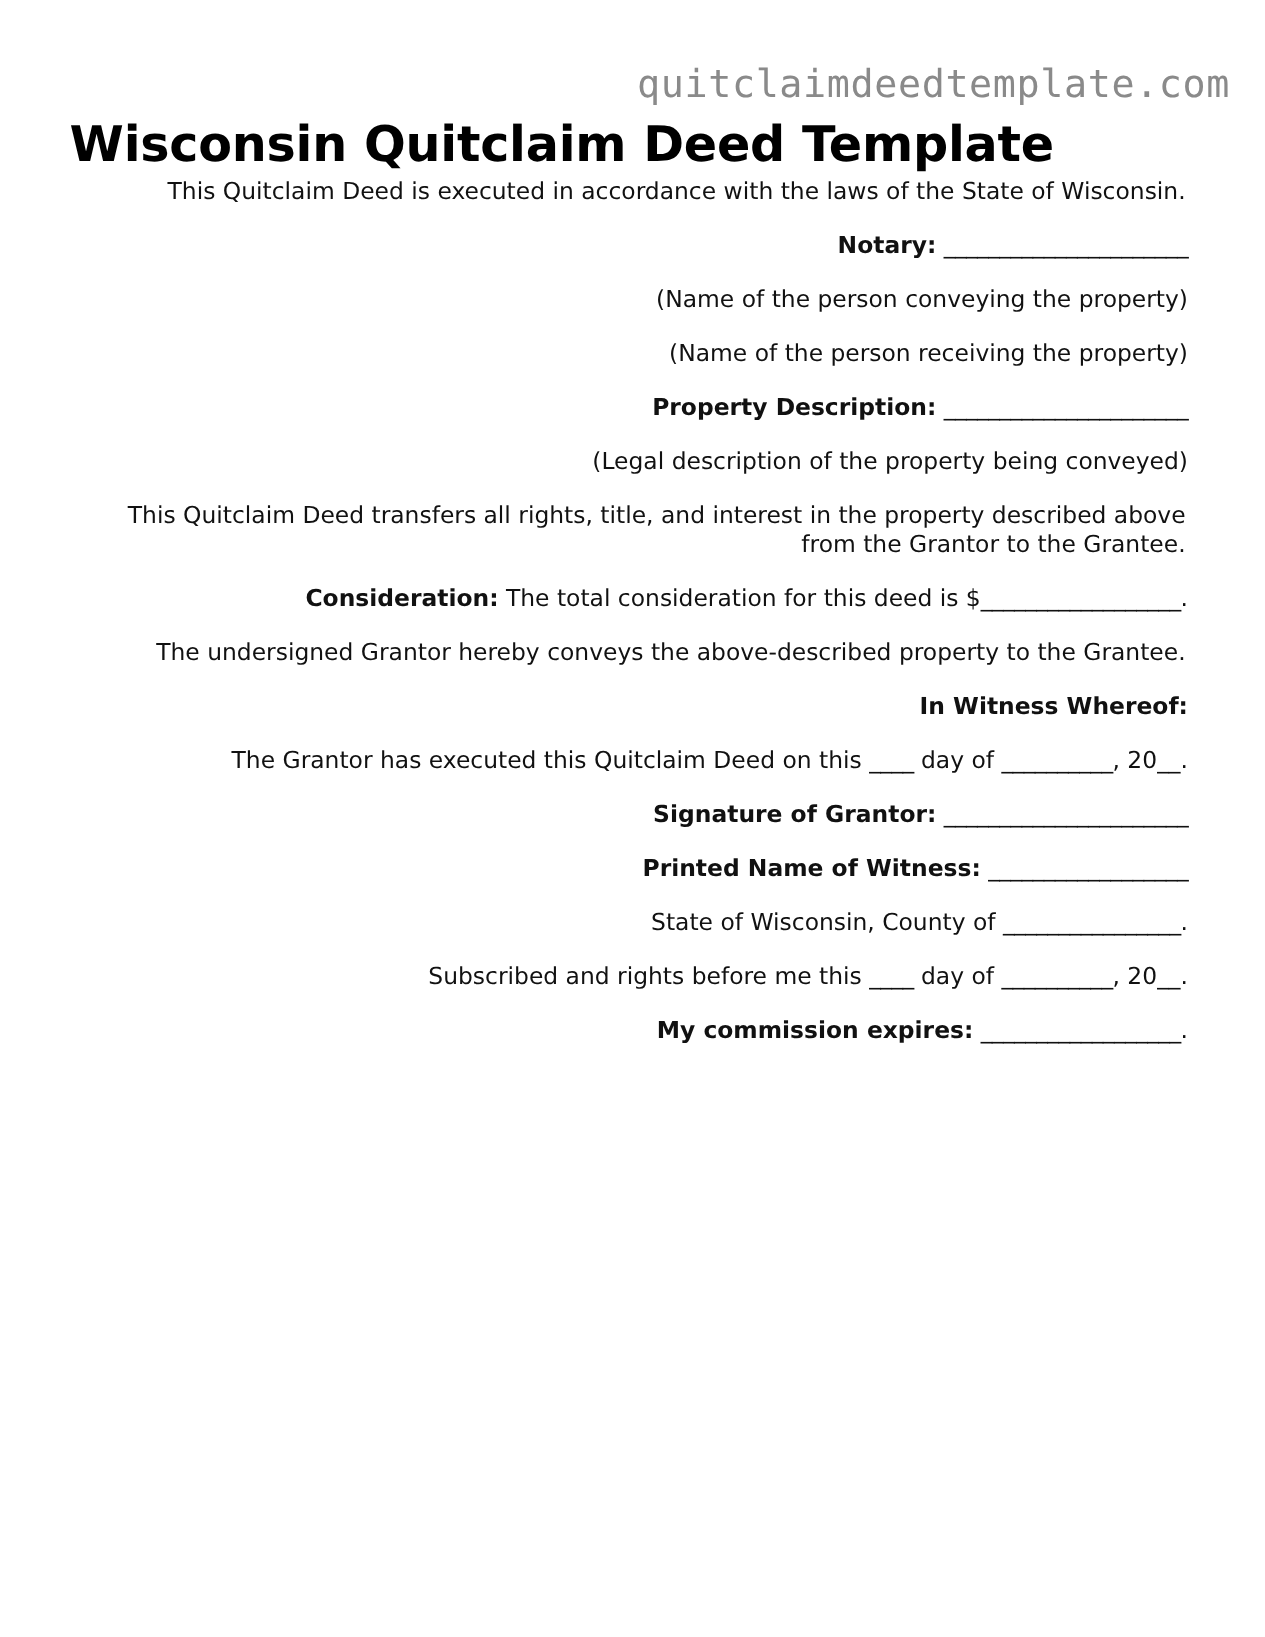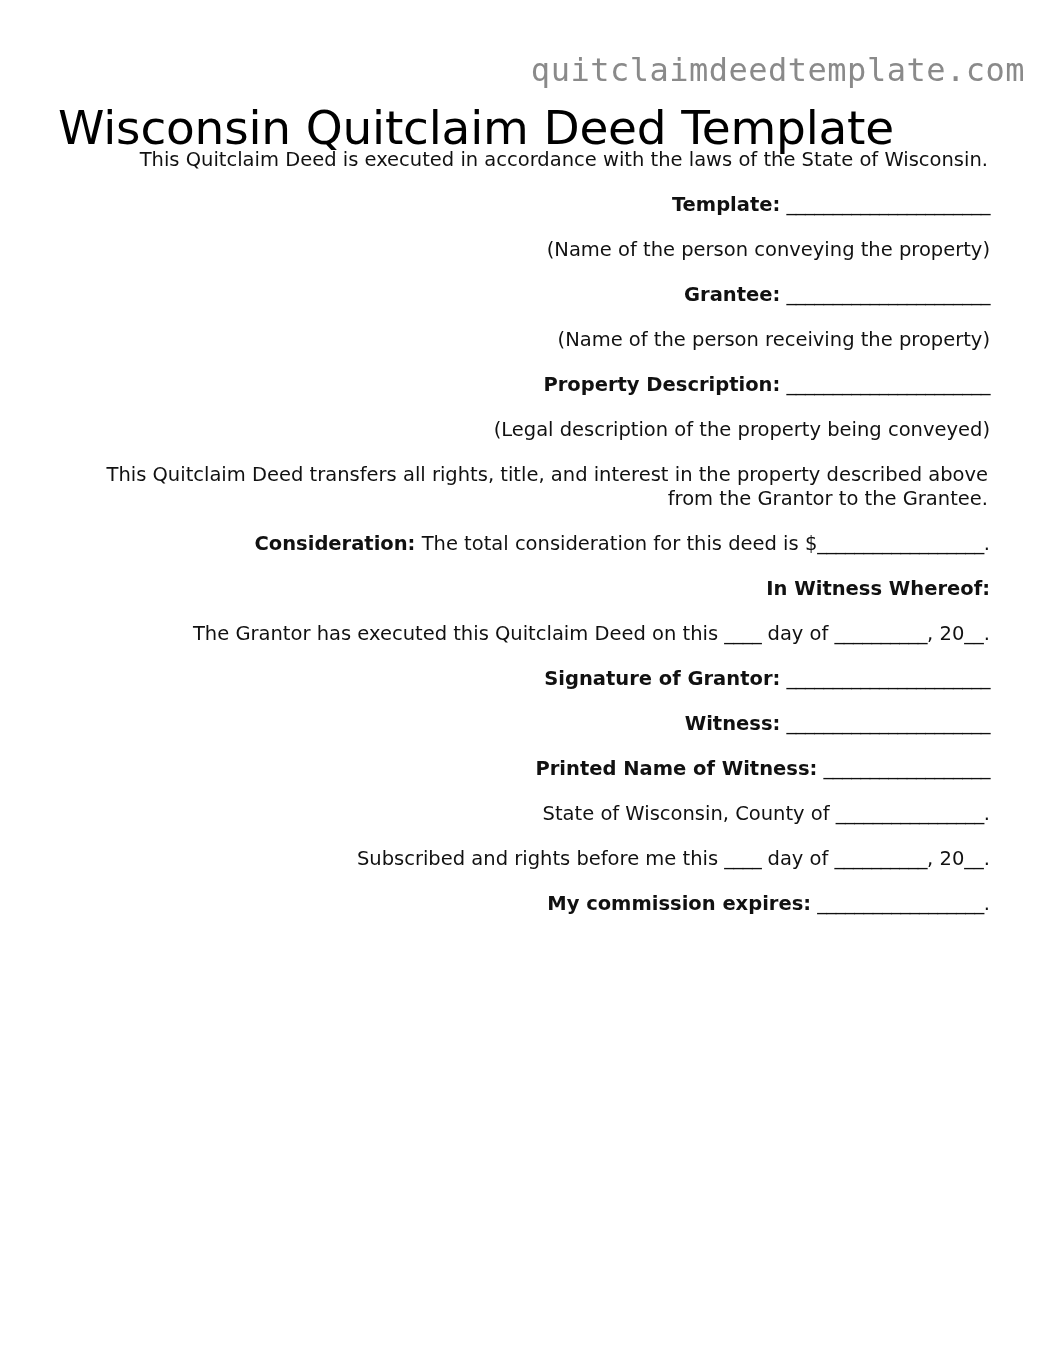--- a/index.html
+++ b/index.html
@@ -31,22 +31,22 @@
     letter-spacing: 0.5px;
     color: #8a8a8a;
     white-space: nowrap;
     line-height: 1;
     margin-top: 24px;
   }
   .doc-title {
     position: absolute;
     left: 58px;
     top: 70px;
-    font-size: 47px;
-    font-weight: normal;
+    font-size: 41px;
+    font-weight: bold;
     letter-spacing: -0.2px;
     line-height: 1.15;
     white-space: nowrap;
   }
   .body-block {
     position: absolute;
     left: 58px;
     top: 148px;
     width: 932px;
     text-align: right;
@@ -75,66 +75,59 @@
 
   <div class="watermark">quitclaimdeedtemplate.com</div>
 
   <h1 class="doc-title">Wisconsin Quitclaim Deed Template</h1>
 
   <div class="body-block">
 
     <p class="line wrap">This Quitclaim Deed is executed in accordance with the laws of the State of Wisconsin.</p>
 
     <p class="line">
-      <b>Template:</b>
+      <b>Notary:</b>
       <span class="blank">______________________</span>
     </p>
 
     <p class="line">(Name of the person conveying the property)</p>
 
-    <p class="line">
-      <b>Grantee:</b>
-      <span class="blank">______________________</span>
-    </p>
 
     <p class="line">(Name of the person receiving the property)</p>
 
     <p class="line">
       <b>Property Description:</b>
       <span class="blank">______________________</span>
     </p>
 
     <p class="line">(Legal description of the property being conveyed)</p>
 
     <p class="line wrap">This Quitclaim Deed transfers all rights, title, and interest in the property described above from the Grantor to the Grantee.</p>
 
     <p class="line">
       <b>Consideration:</b>
       <span>The total consideration for this deed is $</span><span class="blank">__________________</span><span>.</span>
     </p>
 
+    <p class="line wrap">The undersigned Grantor hereby conveys the above-described property to the Grantee.</p>
 
     <p class="line">
       <b>In Witness Whereof:</b>
     </p>
 
     <p class="line">
       <span>The Grantor has executed this Quitclaim Deed on this </span><span class="blank">____</span><span> day of </span><span class="blank">__________</span><span>, 20__.</span>
     </p>
 
     <p class="line">
       <b>Signature of Grantor:</b>
       <span class="blank">______________________</span>
     </p>
 
 
-    <p class="line">
-      <b>Witness:</b>
-      <span class="blank">______________________</span>
-    </p>
 
     <p class="line">
       <b>Printed Name of Witness:</b>
       <span class="blank">__________________</span>
     </p>
 
 
     <p class="line">
       <span>State of Wisconsin, County of </span><span class="blank">________________</span><span>.</span>
     </p>

